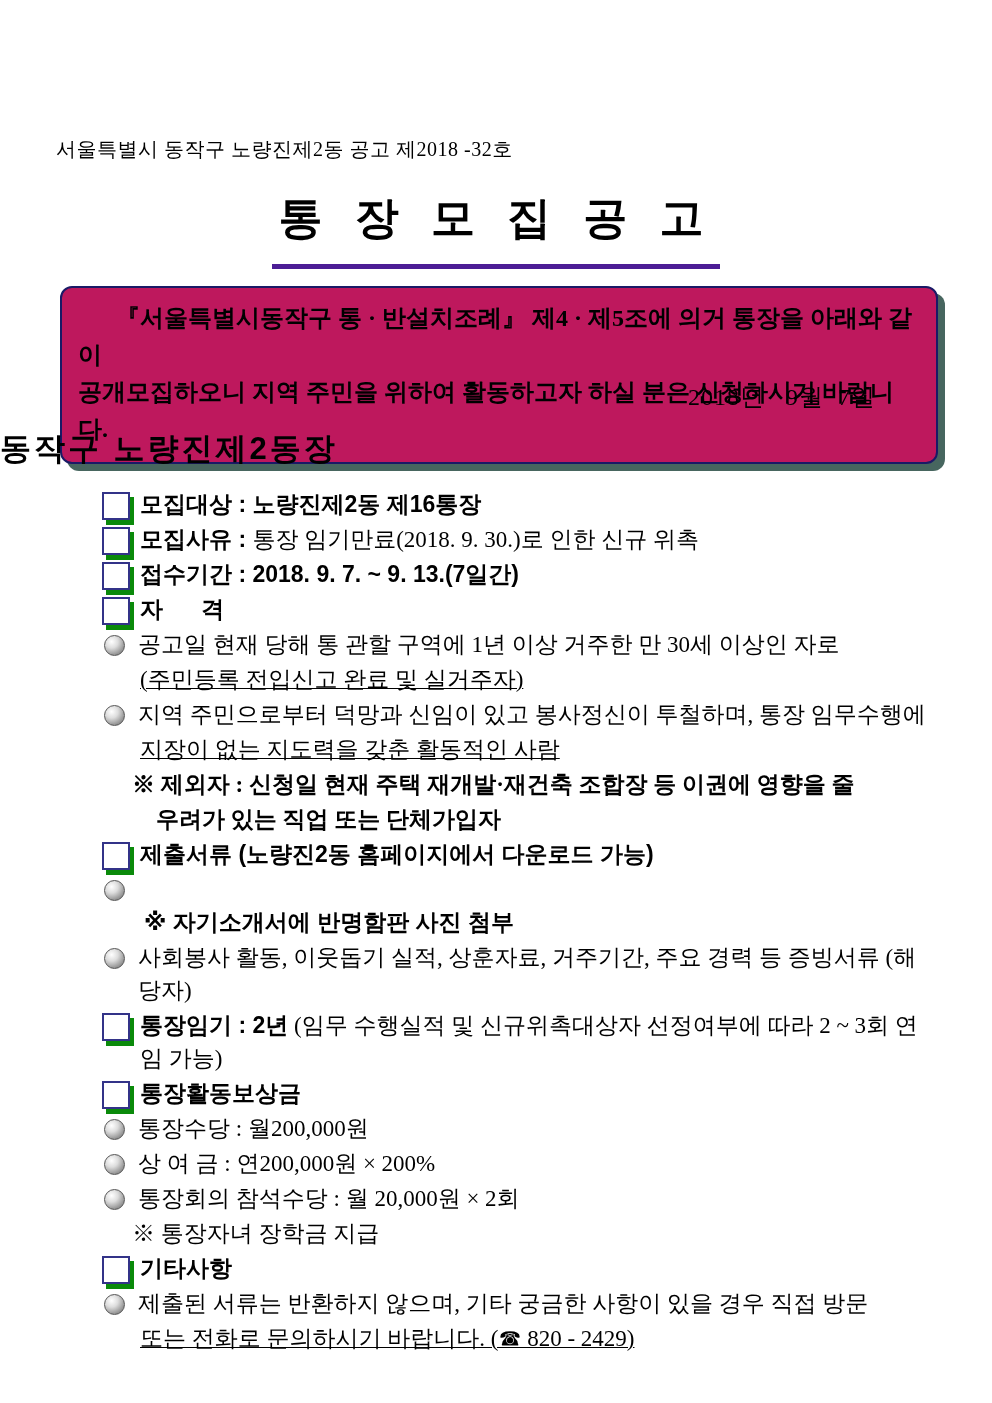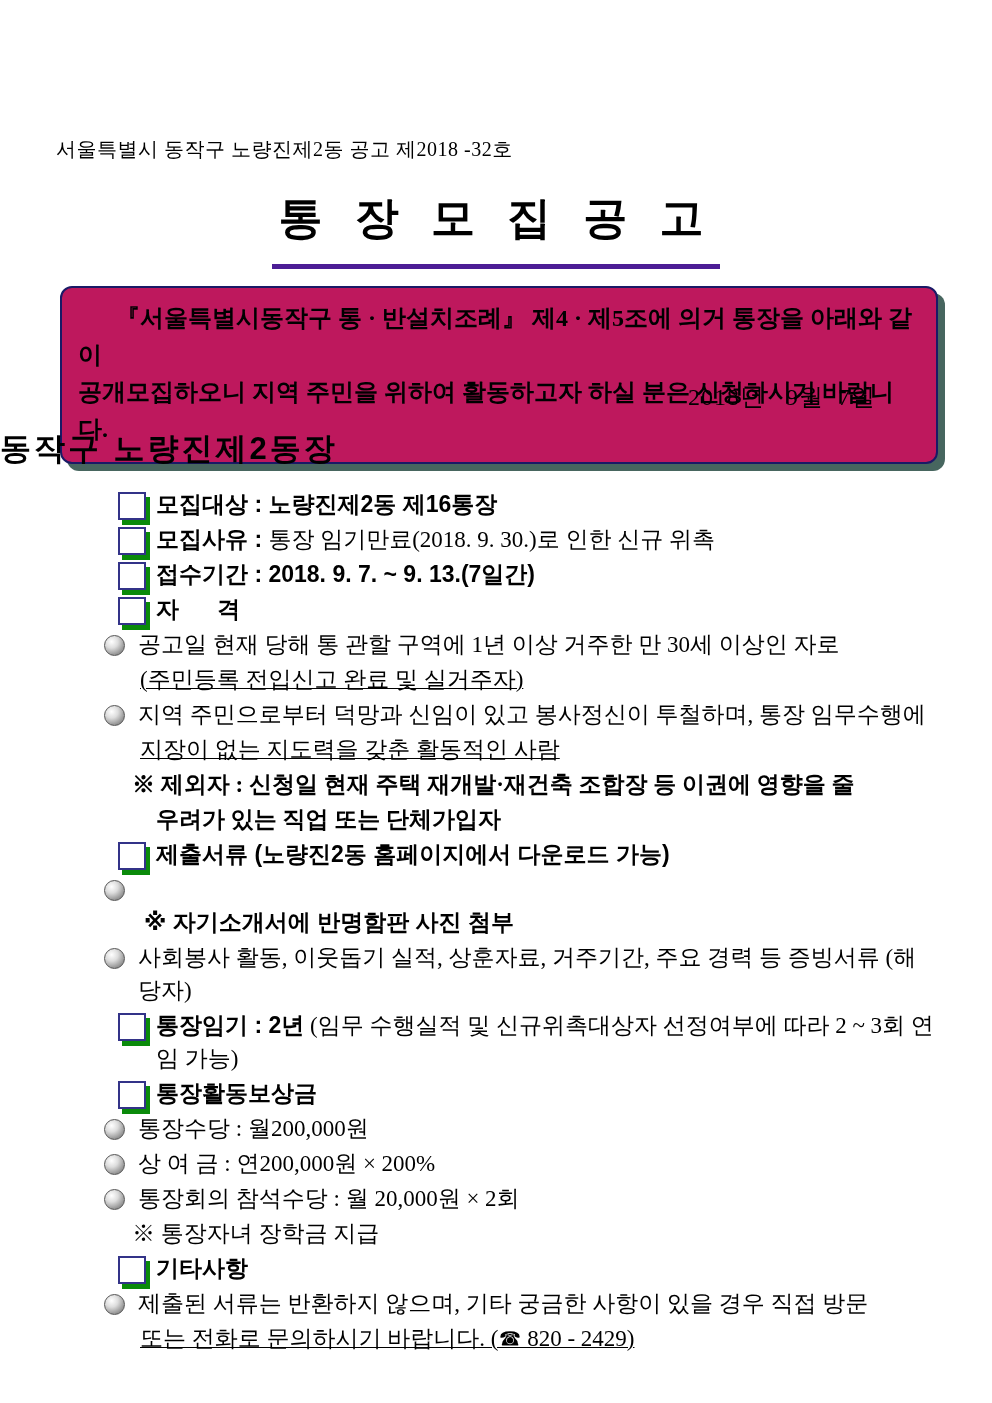--- a/index.html
+++ b/index.html
@@ -62,21 +62,21 @@
   
   .body-list{
     position:absolute;left:66px;top:489px;width:872px;
   }
   .row{
     display:flex;align-items:flex-start;
     min-height:31px;line-height:31px;
     margin-bottom:2px;
     white-space:pre-wrap;
   }
-  .row.v-check{margin-left:16px;padding-left:36px;}
+  .row.v-check{margin-left:0;padding-left:36px;}
   .row.v-circ{margin-left:38px;}
   .row.v-cont{margin-left:74px;text-decoration:underline;}
   .row.v-note{margin-left:66px;}
   .row.v-note2{margin-left:90px;}
   .row.v-noteg{margin-left:78px;}
   .row.v-notes{margin-left:66px;}
 
   .blt-check{
     flex:0 0 auto;
     width:24px;height:24px;

